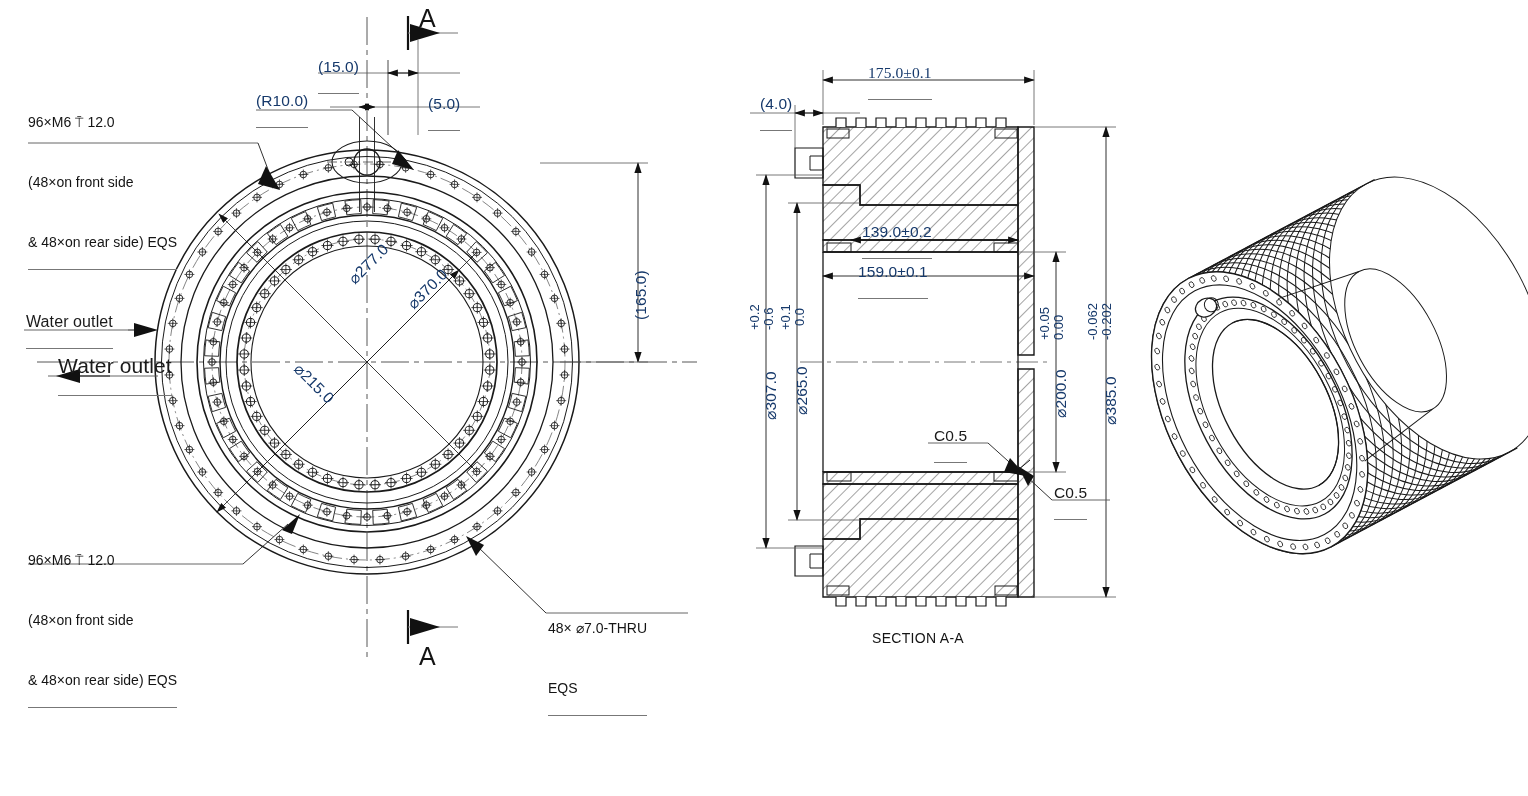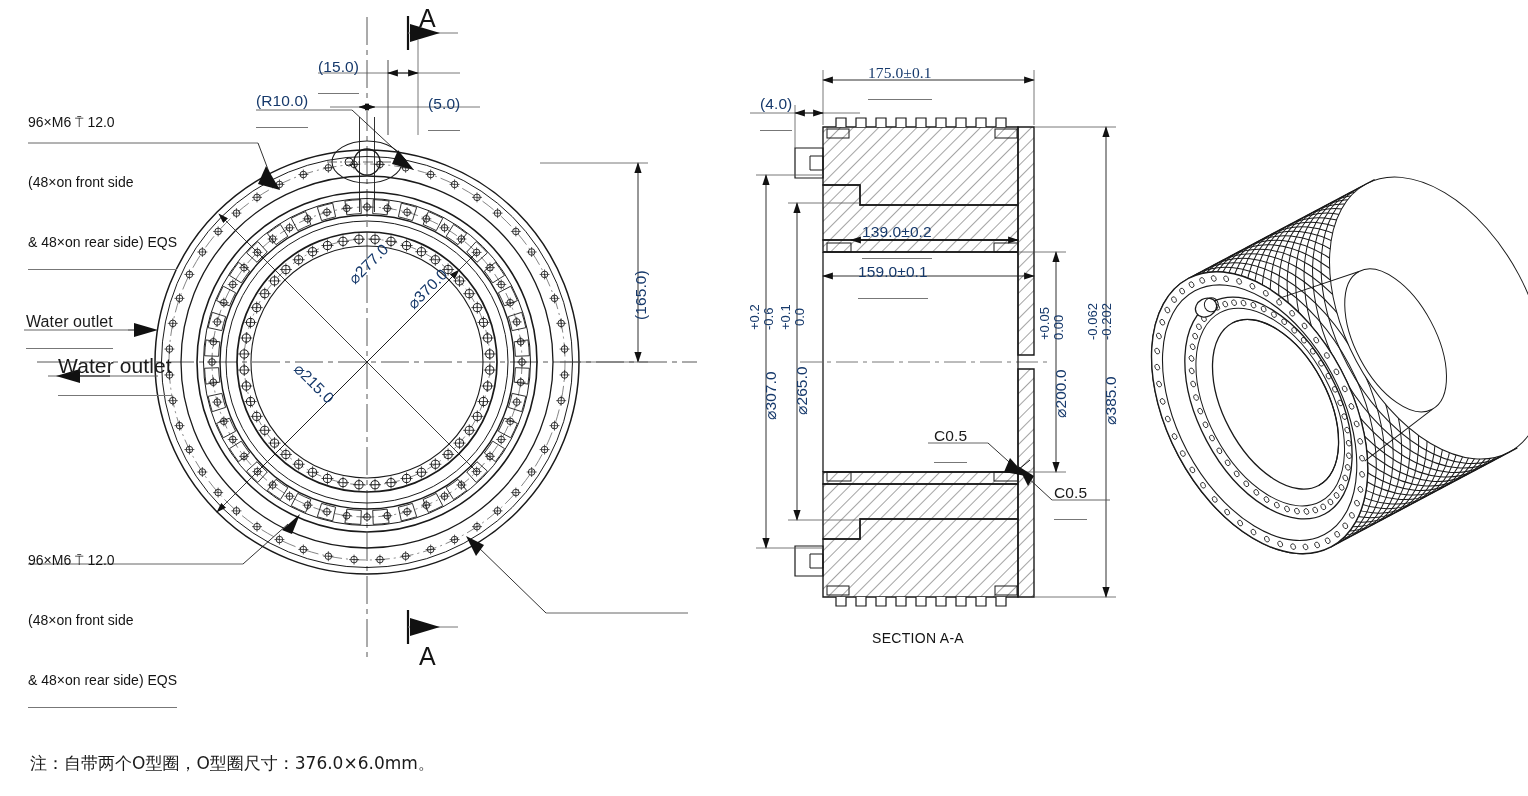--- a/index.html
+++ b/index.html
@@ -603,20 +603,24 @@
     <div>(48×on front side</div>
     <div class="uline">&amp; 48×on rear side) EQS</div>
   </div>
 
   <div class="callout" style="left:28px;top:510px;">
     <div>96×M6 ⍑ 12.0</div>
     <div>(48×on front side</div>
     <div class="uline">&amp; 48×on rear side) EQS</div>
   </div>
 
+  <div class="callout" style="left:548px;top:578px;">
+    <div>48× ⌀7.0-THRU</div>
+    <div class="uline">EQS</div>
+  </div>
 
   <div class="dimtxt uline" style="left:26px;top:313px;font-size:16px;">Water outlet</div>
   <div class="dimtxt uline" style="left:58px;top:354px;font-size:21px;">Water outlet</div>
 
   <div class="dimtxt blue uline" style="left:256px;top:92px;">(R10.0)</div>
   <div class="dimtxt blue uline" style="left:318px;top:58px;">(15.0)</div>
   <div class="dimtxt blue uline" style="left:428px;top:95px;">(5.0)</div>
 
   <div class="dimtxt blue rot90" style="left:632px;top:320px;">(165.0)</div>
 
@@ -646,15 +650,14 @@
   <div class="frac rot90" style="left:1100px;top:340px;">-0.202</div>
 
   <div class="dimtxt uline" style="left:934px;top:427px;">C0.5</div>
   <div class="dimtxt uline" style="left:1054px;top:484px;">C0.5</div>
 
   <div class="seclabel" style="left:872px;top:630px;">SECTION A-A</div>
 
   <div class="bigA" style="left:419px;top:4px;">A</div>
   <div class="bigA" style="left:419px;top:642px;">A</div>
 
-  <div class="note" style="left:30px;top:752px;">注：自带两个O型圈，O型圈尺寸：376.0×6.0mm。</div>
 
 </div>
 
 </body></html>

